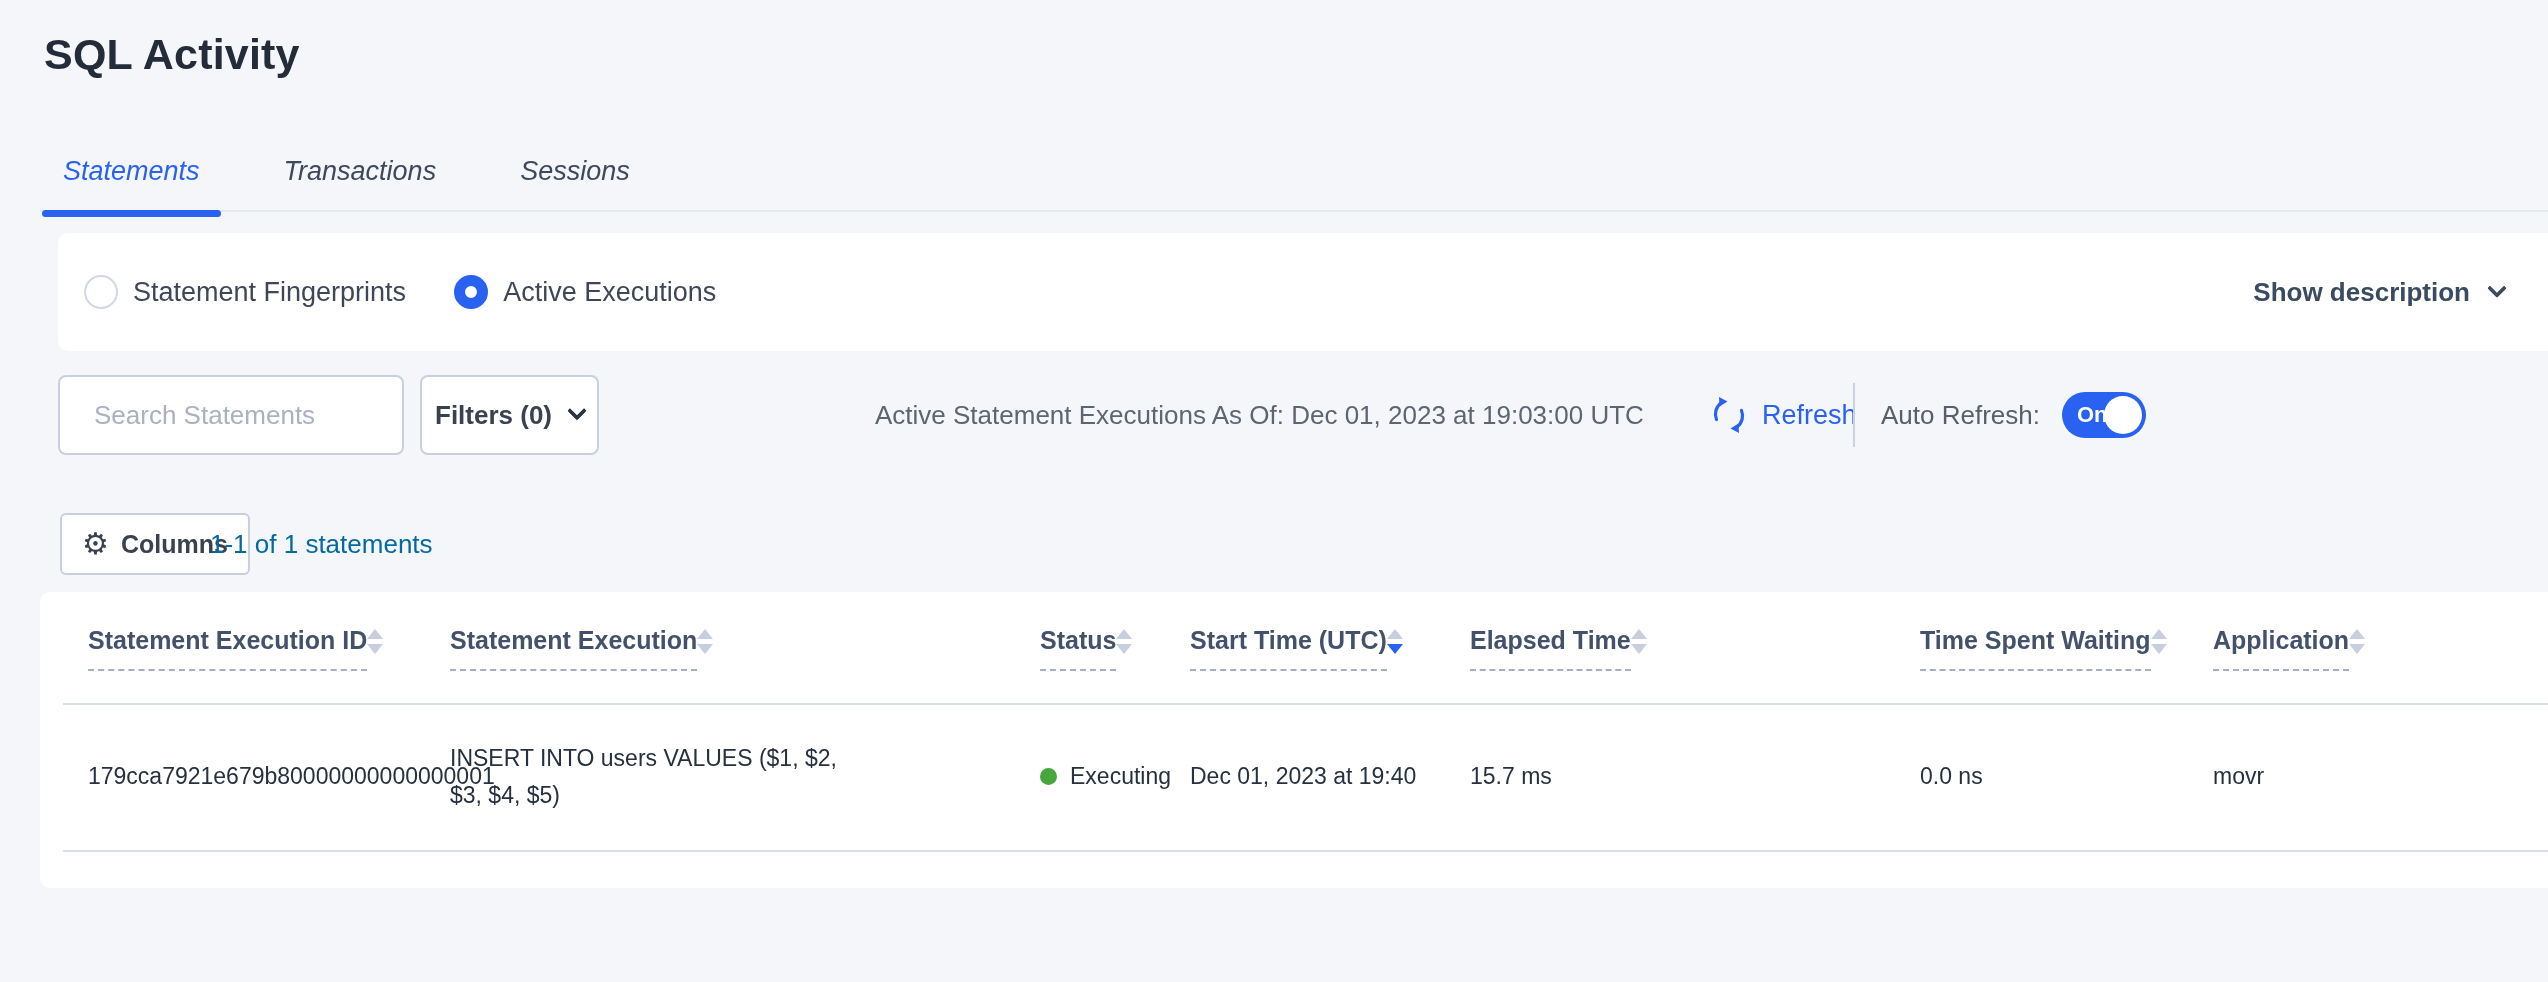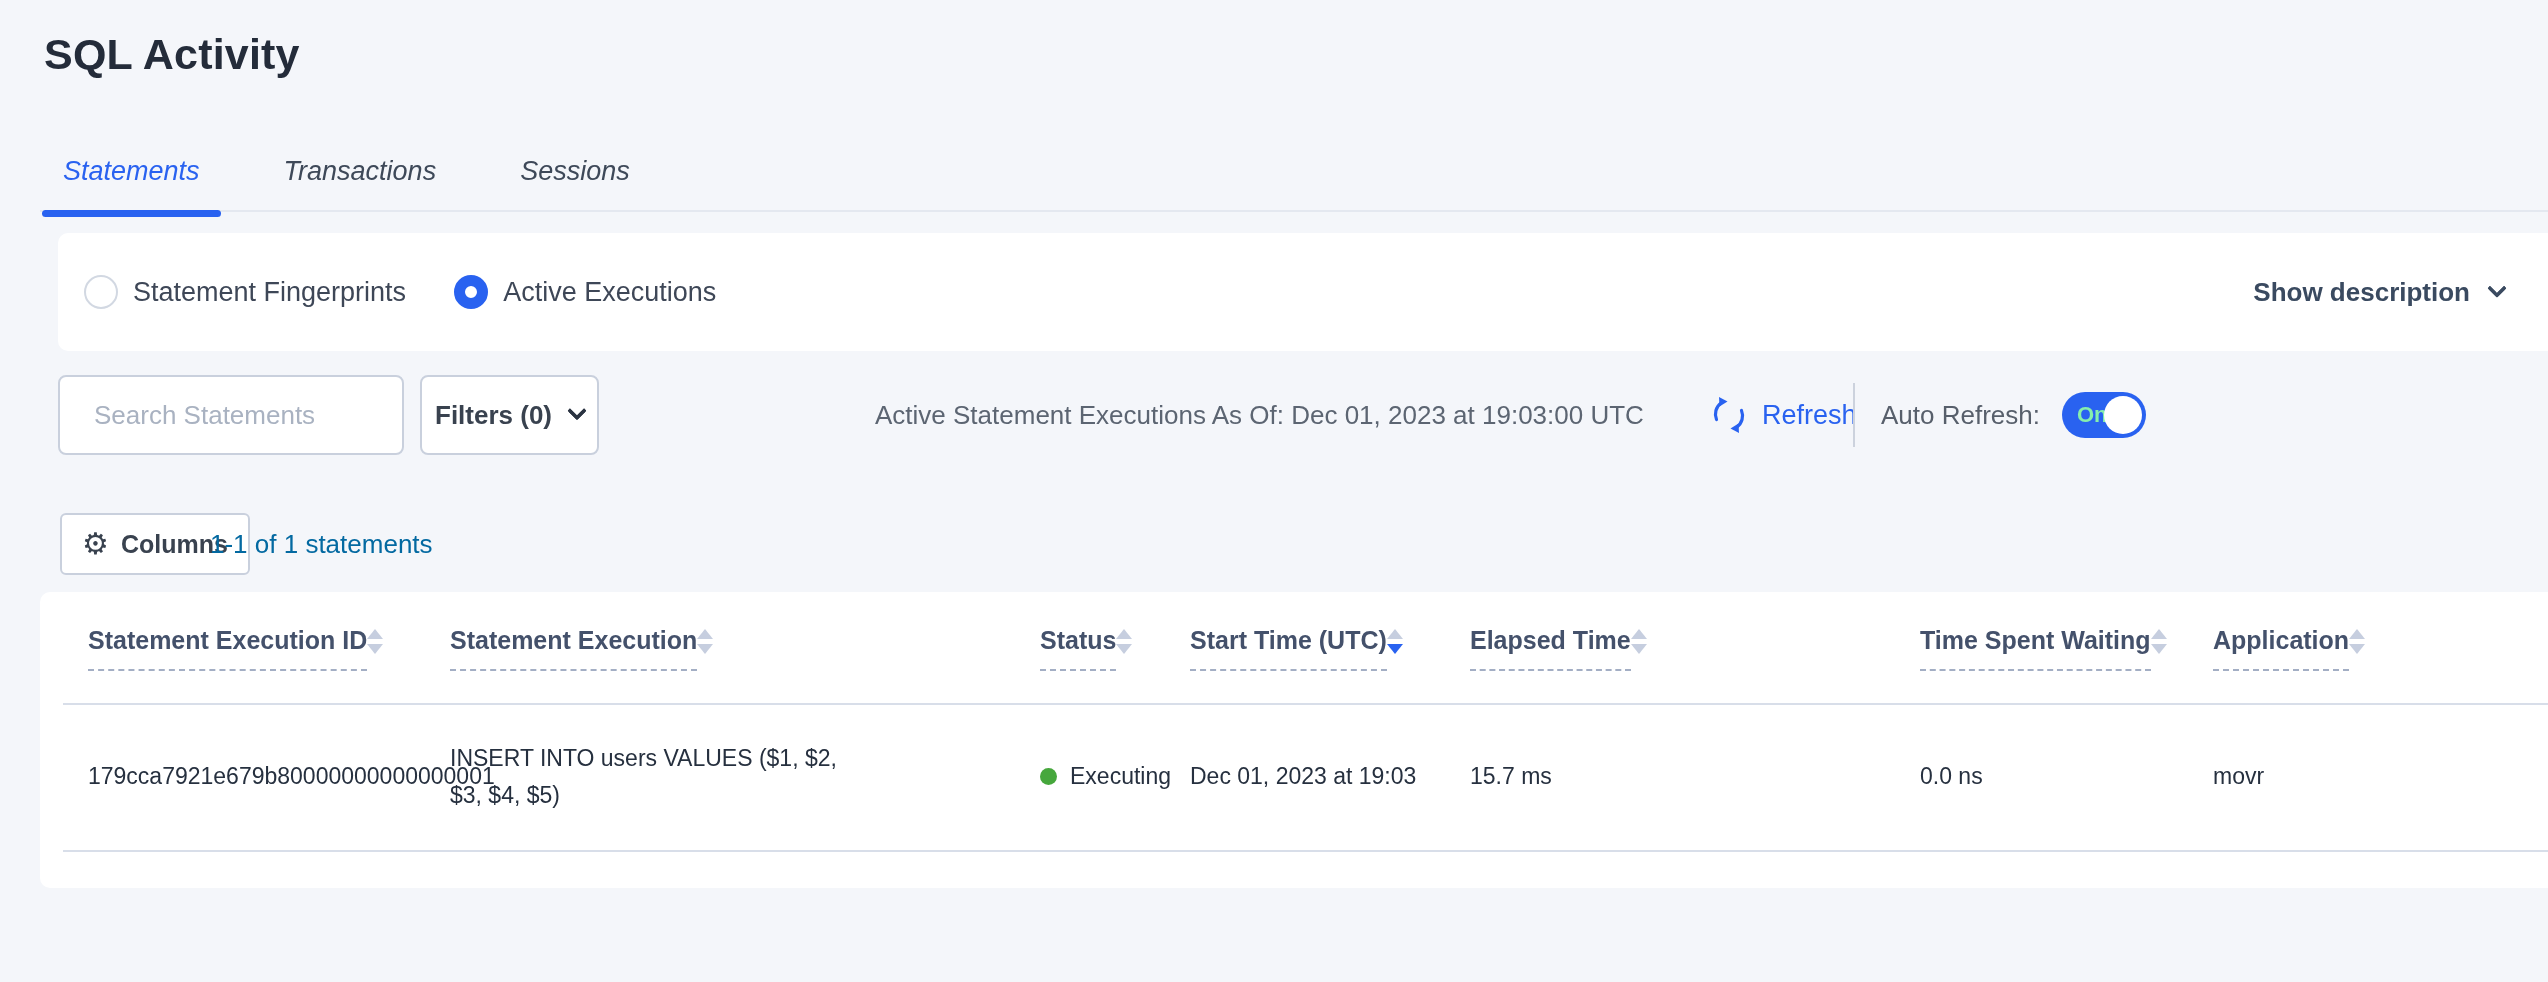--- a/index.html
+++ b/index.html
@@ -37,21 +37,21 @@
   
   .search-box { position:absolute; left:58px; top:375px; width:346px; height:80px; background:#fff; border:2px solid #c9d0dd; border-radius:8px; display:flex; align-items:center; padding:0 18px; }
   .search-box input { border:none; outline:none; flex:1; margin-left:16px; font-size:26px; color:#242c3c; font-family:"Liberation Sans", sans-serif; background:transparent; }
   .search-box input::placeholder { color:#a9b2c1; }
   .filters-btn { position:absolute; left:420px; top:375px; height:80px; padding:0 13px; background:#fff; border:2px solid #c9d0dd; border-radius:8px; display:flex; align-items:center; gap:18px; font-size:26px; font-weight:700; color:#39424f; cursor:pointer; }
   .asof { position:absolute; left:875px; top:375px; height:80px; display:flex; align-items:center; font-size:26px; color:#5c6572; }
   .refresh { position:absolute; left:1710px; top:375px; height:80px; display:flex; align-items:center; gap:14px; font-size:27px; color:#2962f0; cursor:pointer; }
   .vdivider { position:absolute; left:1853px; top:383px; width:2px; height:64px; background:#ccd2dd; }
   .autorefresh { position:absolute; left:1881px; top:375px; height:80px; display:flex; align-items:center; gap:22px; font-size:26px; color:#575f6b; }
   .toggle { position:relative; width:84px; height:46px; border-radius:23px; background:#2962f0; display:flex; align-items:center; cursor:pointer; }
-  .toggle-state { color:#86efac; font-size:22px; font-weight:700; margin-left:15px; }
+  .toggle-state { color:#ffffff; font-size:22px; font-weight:700; margin-left:15px; }
   .toggle-knob { position:absolute; top:4px; right:4px; width:38px; height:38px; border-radius:50%; background:#fff; }
 
   
   .columns-btn { position:absolute; left:60px; top:513px; height:62px; padding:0 20px; background:#fff; border:2px solid #c9d0dd; border-radius:6px; display:flex; align-items:center; gap:12px; font-size:25px; font-weight:700; color:#39424f; cursor:pointer; }
   .gear { font-size:30px; font-weight:400; color:#39424f; line-height:1; }
   .results-count { position:absolute; left:210px; top:513px; height:62px; display:flex; align-items:center; font-size:26px; color:#0369a1; }
 
   
   .table-card { position:absolute; left:40px; right:0; top:592px; height:296px; background:#fff; border-radius:10px 0 0 10px; }
   .th { position:absolute; top:34px; display:flex; align-items:flex-start; }
@@ -194,19 +194,19 @@
   </div>
 
   <div class="hline l1"></div>
 
   <div class="td col-1">179cca7921e679b80000000000000001</div>
   <div class="td col-2 wrap">INSERT INTO users VALUES ($1, $2, $3, $4, $5)</div>
   <div class="td col-3">
     <span class="status-dot"></span>
     <span>Executing</span>
   </div>
-  <div class="td col-4">Dec 01, 2023 at 19:03</div>
+  <div class="td col-4">Dec 01, 2023 at 19:40</div>
   <div class="td col-5">15.7 ms</div>
   <div class="td col-6">0.0 ns</div>
   <div class="td col-7">movr</div>
 
   <div class="hline l2"></div>
 </div>
 
 </body></html>

